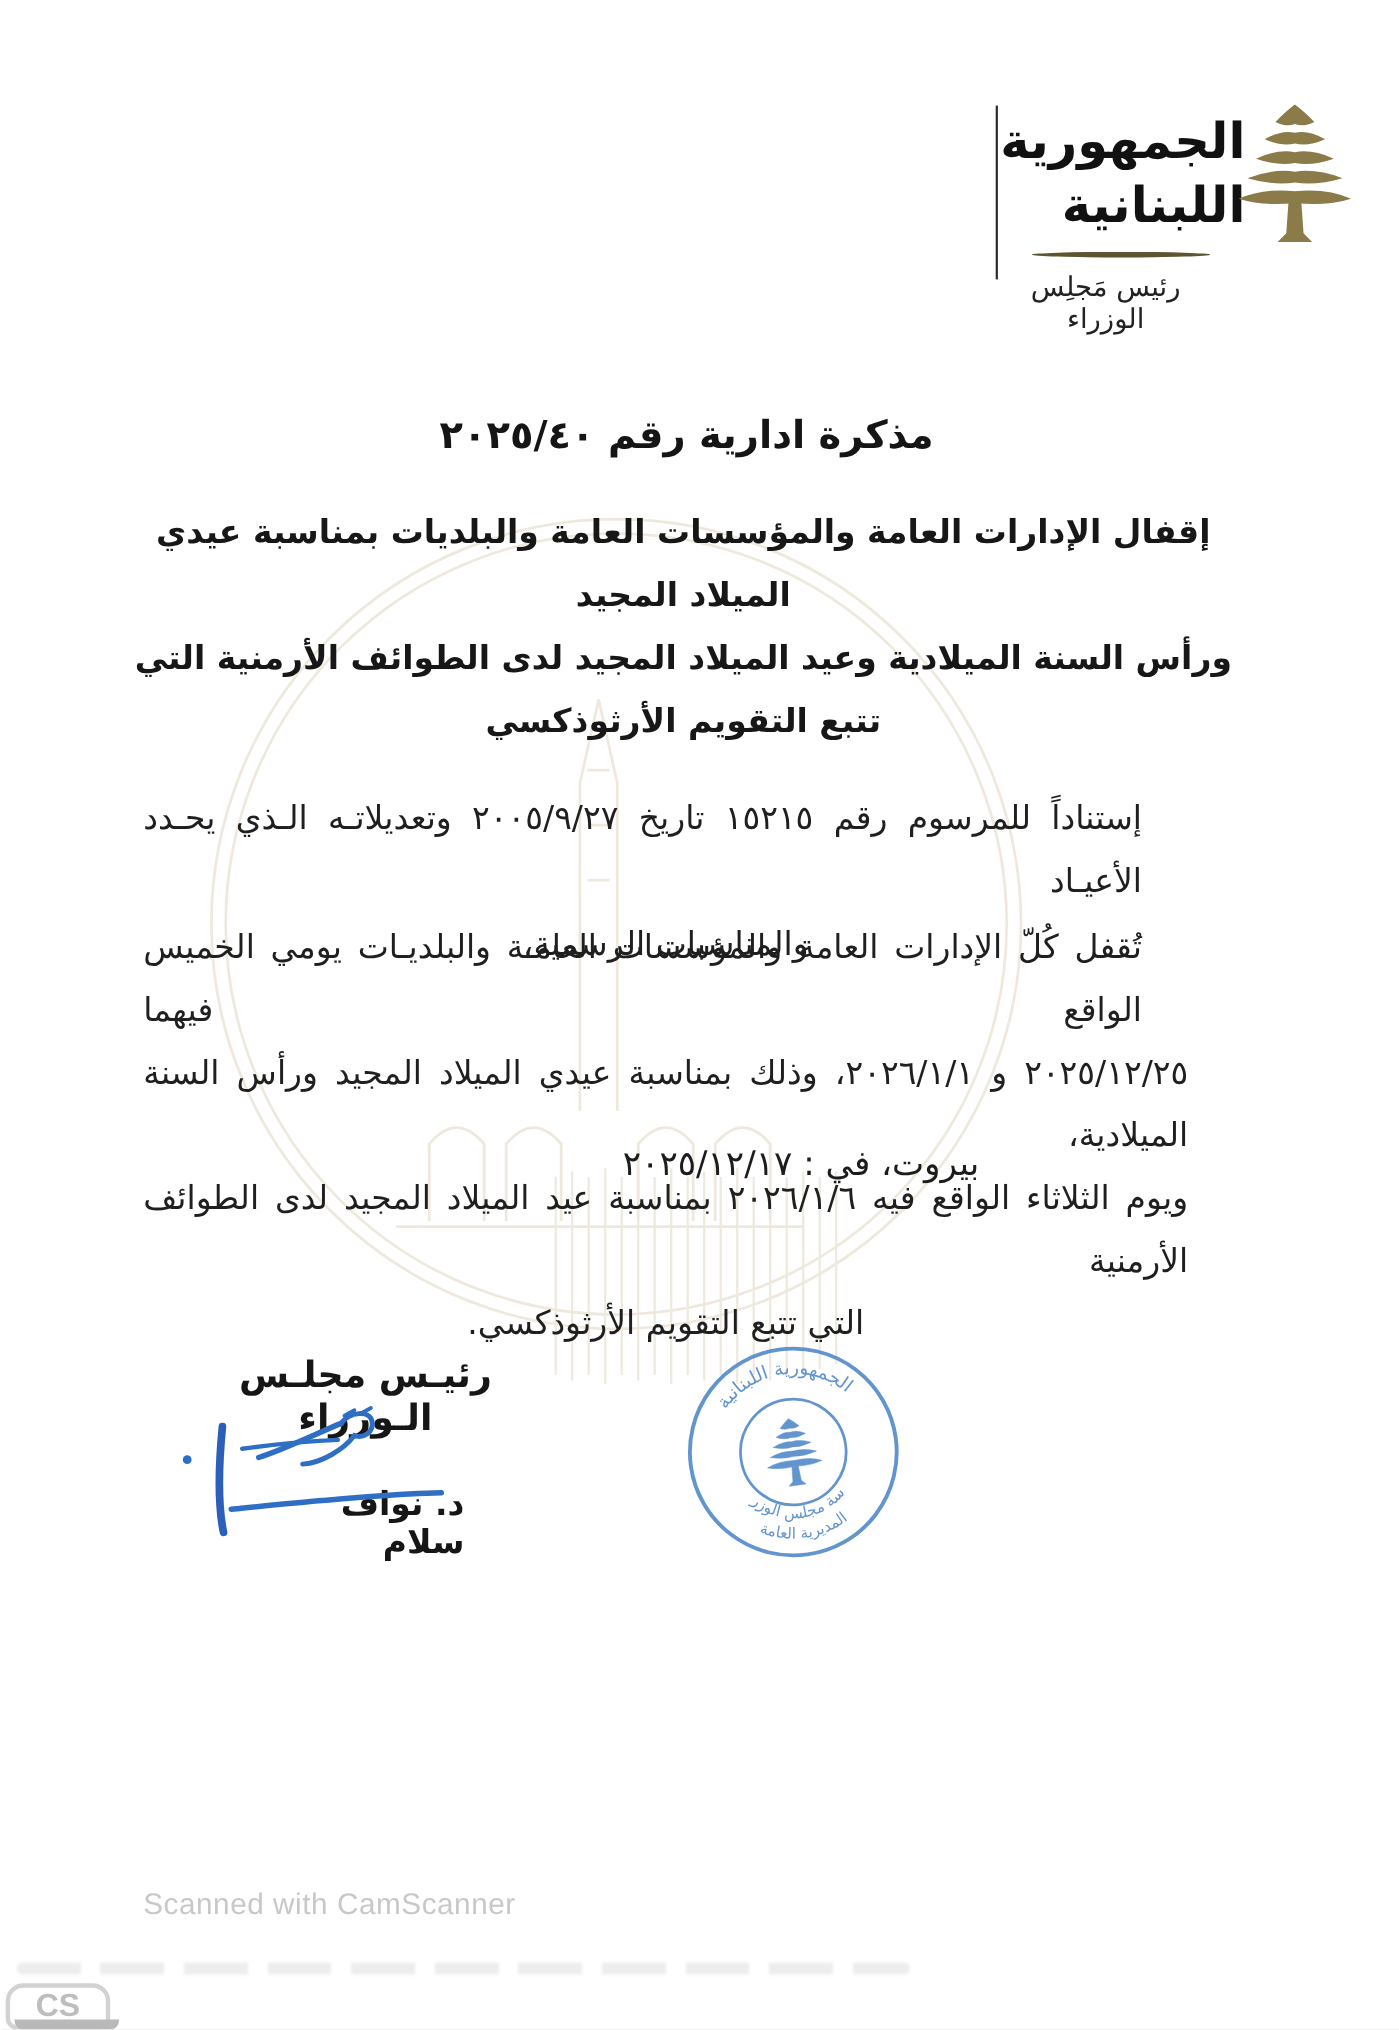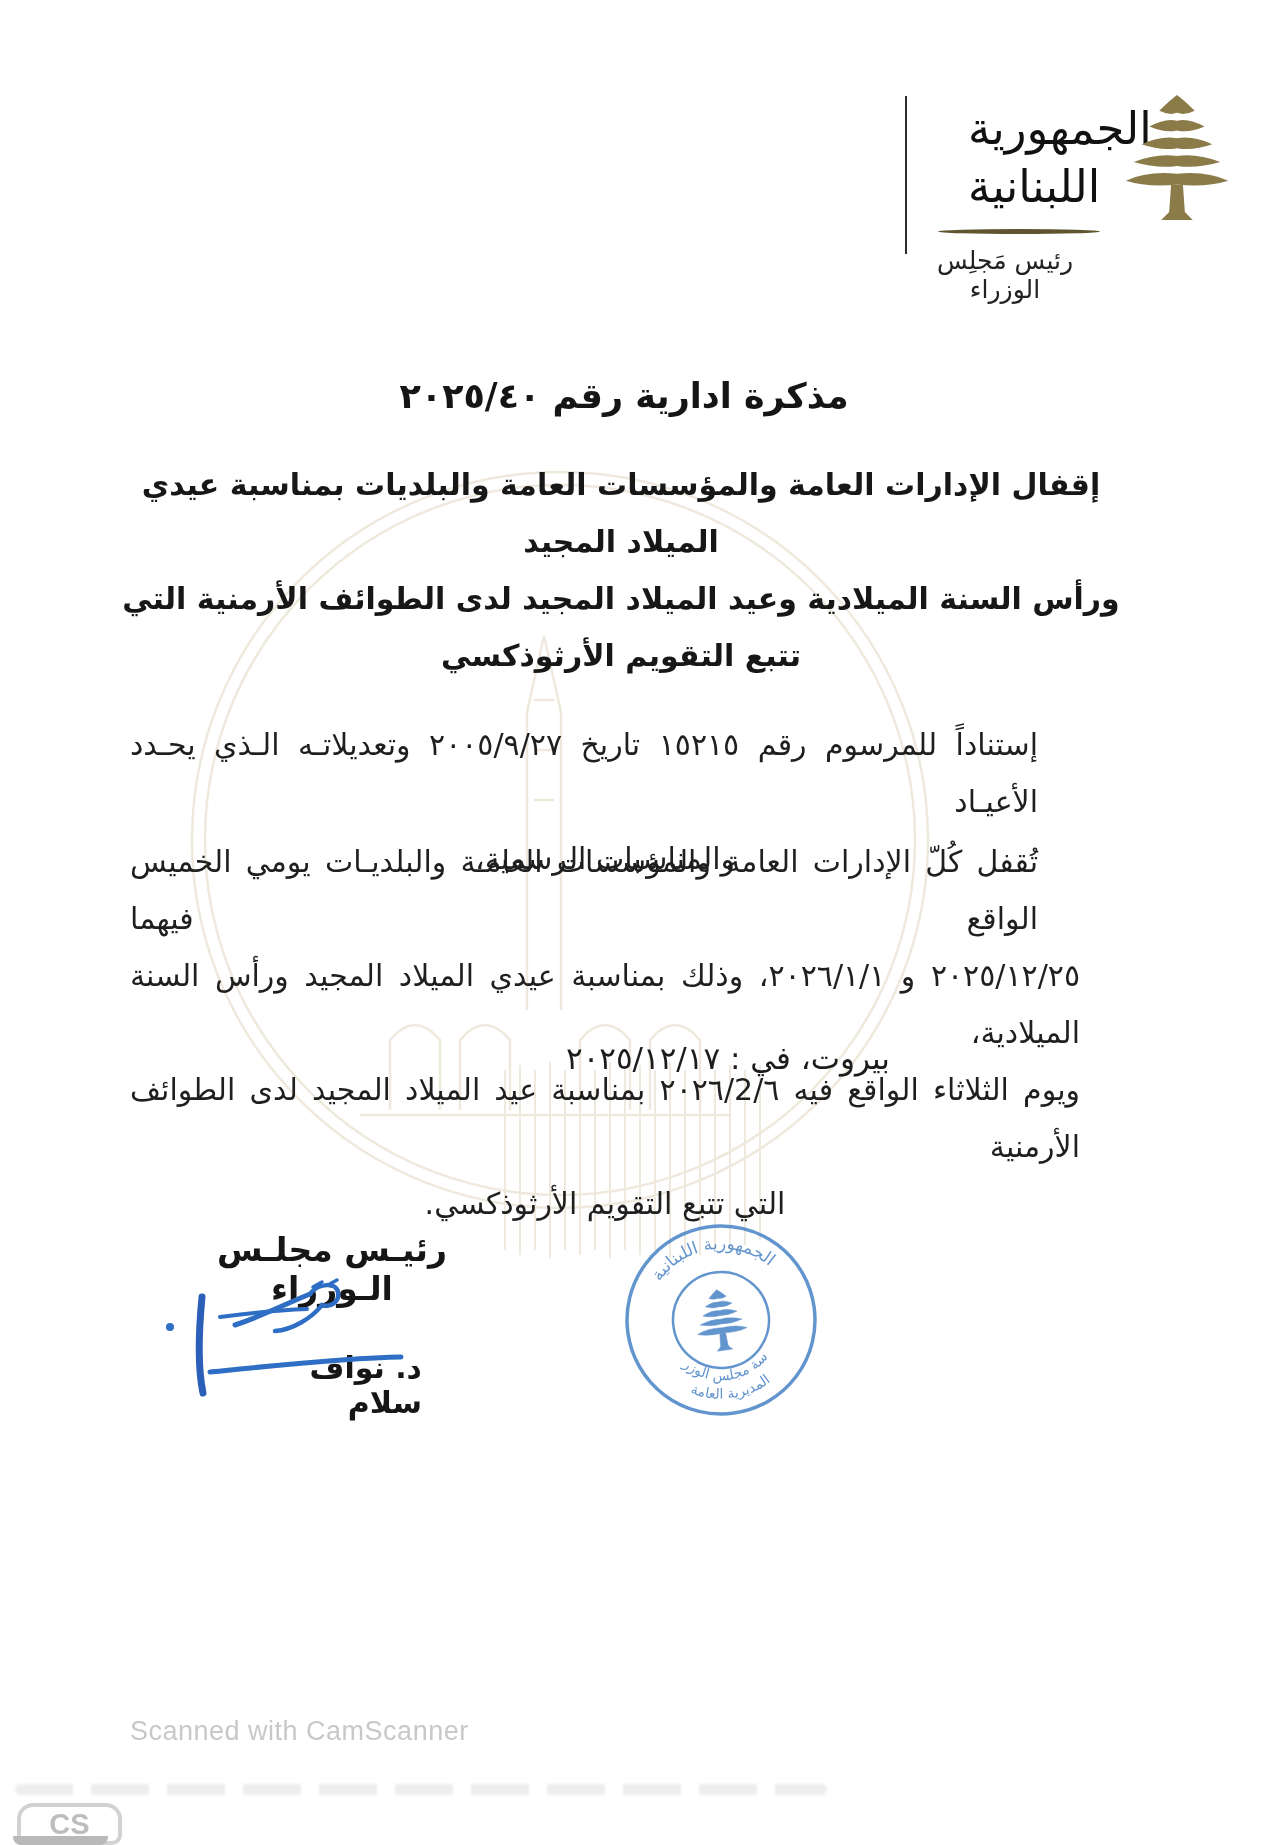--- a/index.html
+++ b/index.html
@@ -4,22 +4,22 @@
 <style>
   html,body{margin:0;padding:0;background:#e8e8e8;}
   .page{
     position:relative;width:1272px;height:1845px;margin:0 auto;
     background:#ffffff;overflow:hidden;
     font-family:"DejaVu Sans",sans-serif;color:#1f1f1f;
   }
   .abs{position:absolute;}
   
   .lh-divider{left:905px;top:96px;width:2px;height:158px;background:#2b2b2b;}
-  .lh-callig{left:968px;top:100px;width:200px;text-align:left;
-    font-weight:normal;font-size:45px;line-height:58px;color:#111;
+  .lh-callig{left:932px;top:100px;width:200px;text-align:right;
+    font-weight:bold;font-size:45px;line-height:58px;color:#111;
     letter-spacing:-1px;}
   .lh-rule{left:938px;top:229px;width:162px;height:5px;background:#5e5430;border-radius:50%;}
   .lh-cedar{left:1118px;top:90px;}
   .lh-office{left:900px;top:246px;width:210px;text-align:center;font-size:25px;color:#222;}
   
   .memo-title{left:0;top:376px;width:1272px;text-align:center;
     font-weight:bold;font-size:35px;color:#151515;transform:translateX(-12px);}
   .memo-subject{left:106px;top:456px;width:1030px;text-align:center;
     font-weight:bold;font-size:30px;line-height:57px;color:#171717;}
   .para{left:130px;width:950px;font-size:30px;line-height:57px;color:#1f1f1f;}
@@ -38,21 +38,21 @@
   .sig-ink{left:140px;top:1278px;z-index:4;}
   
   .stamp{left:616px;top:1215px;z-index:2;opacity:.88;}
   
   .bg-seal{left:170px;top:450px;z-index:0;opacity:.65;pointer-events:none;}
   .content{position:relative;z-index:1;}
   
   .scan-streak{left:15px;top:1784px;width:812px;height:11px;border-radius:6px;
     background:repeating-linear-gradient(90deg,#ededed 0 58px,rgba(255,255,255,0) 58px 76px);
     filter:blur(1.5px);}
-  .cs-logo{left:17px;top:1803px;width:105px;height:42px;border:4px solid #d2d2d2;
+  .cs-logo{left:5px;top:1803px;width:95px;height:42px;border:4px solid #d2d2d2;
     border-radius:16px 16px 10px 10px;background:#fff;box-sizing:border-box;
     font-family:"Liberation Sans",sans-serif;}
   .cs-logo .cs-txt{position:absolute;left:0;right:0;top:1px;text-align:center;
     font-size:29px;font-weight:bold;color:#bdbdbd;}
   .cs-bar{left:13px;top:1836px;width:95px;height:9px;background:#b9b9b9;border-radius:0 0 8px 8px;}
   .cs-caption{left:130px;top:1716px;font-family:"Liberation Sans",sans-serif;
     font-size:27px;color:#c8c8c8;letter-spacing:.5px;}
 </style>
 </head>
 <body>
@@ -114,21 +114,21 @@
     </div>
 
     <div class="abs para para1">
       <span class="ln ln-fill ln-indent">إستناداً للمرسوم رقم ١٥٢١٥ تاريخ ٢٠٠٥/٩/٢٧ وتعديلاتـه الـذي يحـدد الأعيـاد</span>
       <span class="ln ln-end">والمناسبات الرسمية،</span>
     </div>
 
     <div class="abs para para2">
       <span class="ln ln-fill ln-indent">تُقفل كُلّ الإدارات العامة والمؤسسات العامـة والبلديـات يومي الخميس الواقع فيهما</span>
       <span class="ln ln-fill">٢٠٢٥/١٢/٢٥ و ٢٠٢٦/١/١، وذلك بمناسبة عيدي الميلاد المجيد ورأس السنة الميلادية،</span>
-      <span class="ln ln-fill">ويوم الثلاثاء الواقع فيه ٢٠٢٦/2/٦ بمناسبة عيد الميلاد المجيد لدى الطوائف الأرمنية</span>
+      <span class="ln ln-fill">ويوم الثلاثاء الواقع فيه ٢٠٢٦/١/٦ بمناسبة عيد الميلاد المجيد لدى الطوائف الأرمنية</span>
       <span class="ln ln-end">التي تتبع التقويم الأرثوذكسي.</span>
     </div>
 
     <div class="abs date-line">بيروت، في : ٢٠٢٥/١٢/١٧</div>
 
     <div class="abs sig-title">رئيـس مجلـس الـوزراء</div>
     <div class="abs sig-name">د. نواف سلام</div>
 
     <svg class="abs sig-ink" width="300" height="175" viewBox="0 0 300 175" fill="none">
       <g stroke="#2e6ec4" stroke-linecap="round" fill="none">

